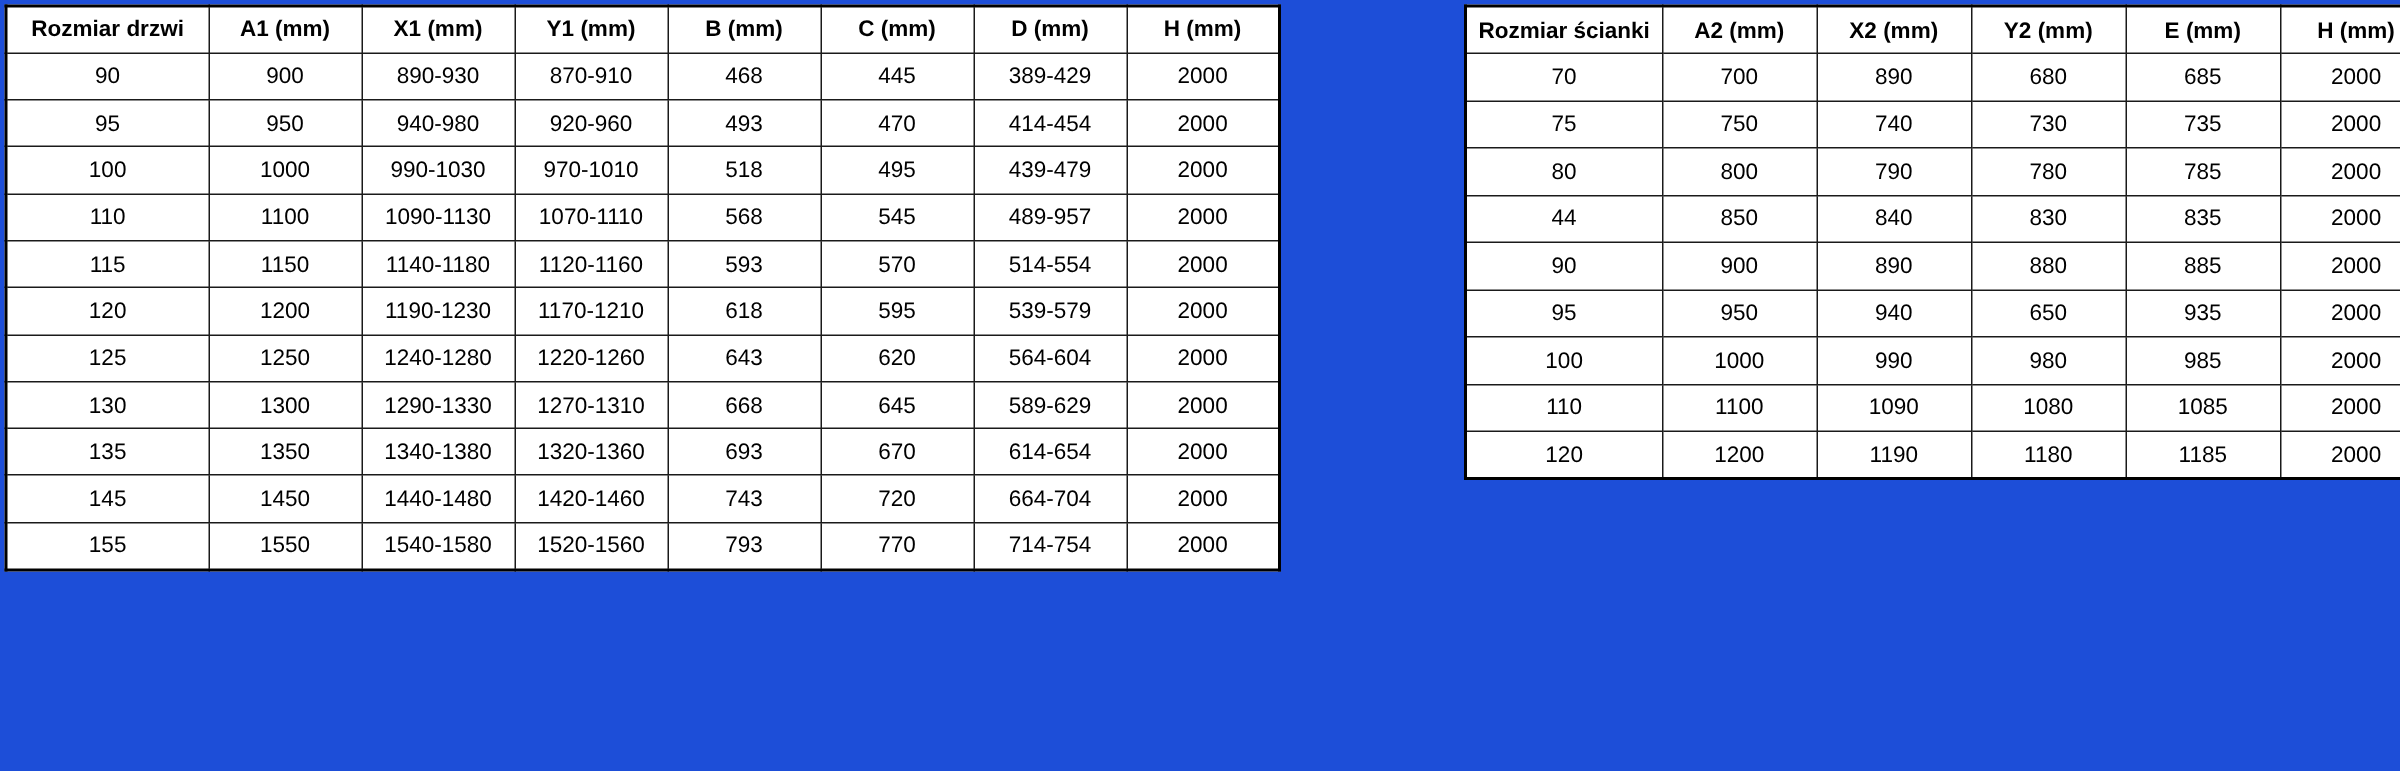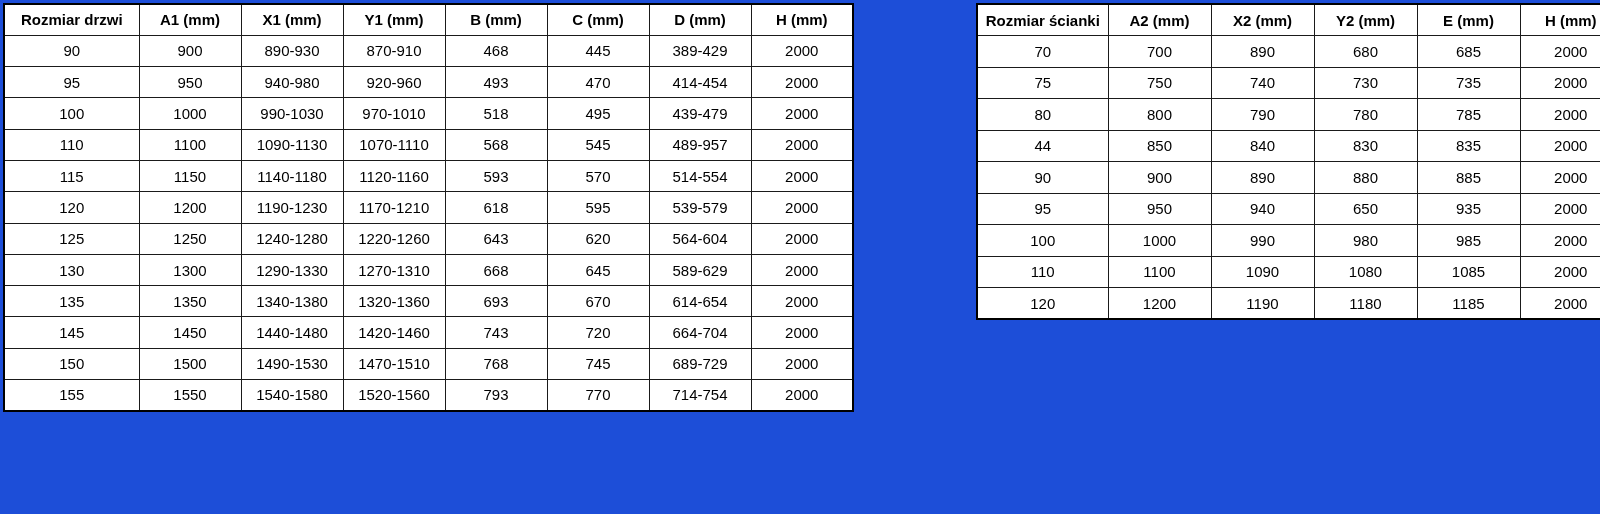--- a/index.html
+++ b/index.html
@@ -175,30 +175,20 @@
           <td>145</td>
           <td>1450</td>
           <td>1440-1480</td>
           <td>1420-1460</td>
           <td>743</td>
           <td>720</td>
           <td>664-704</td>
           <td>2000</td>
         </tr>
         <tr>
-          <td>150</td>
-          <td>1500</td>
-          <td>1490-1530</td>
-          <td>1470-1510</td>
-          <td>768</td>
-          <td>745</td>
-          <td>689-729</td>
-          <td>2000</td>
-        </tr>
-        <tr>
           <td>155</td>
           <td>1550</td>
           <td>1540-1580</td>
           <td>1520-1560</td>
           <td>793</td>
           <td>770</td>
           <td>714-754</td>
           <td>2000</td>
         </tr>
       </tbody>

